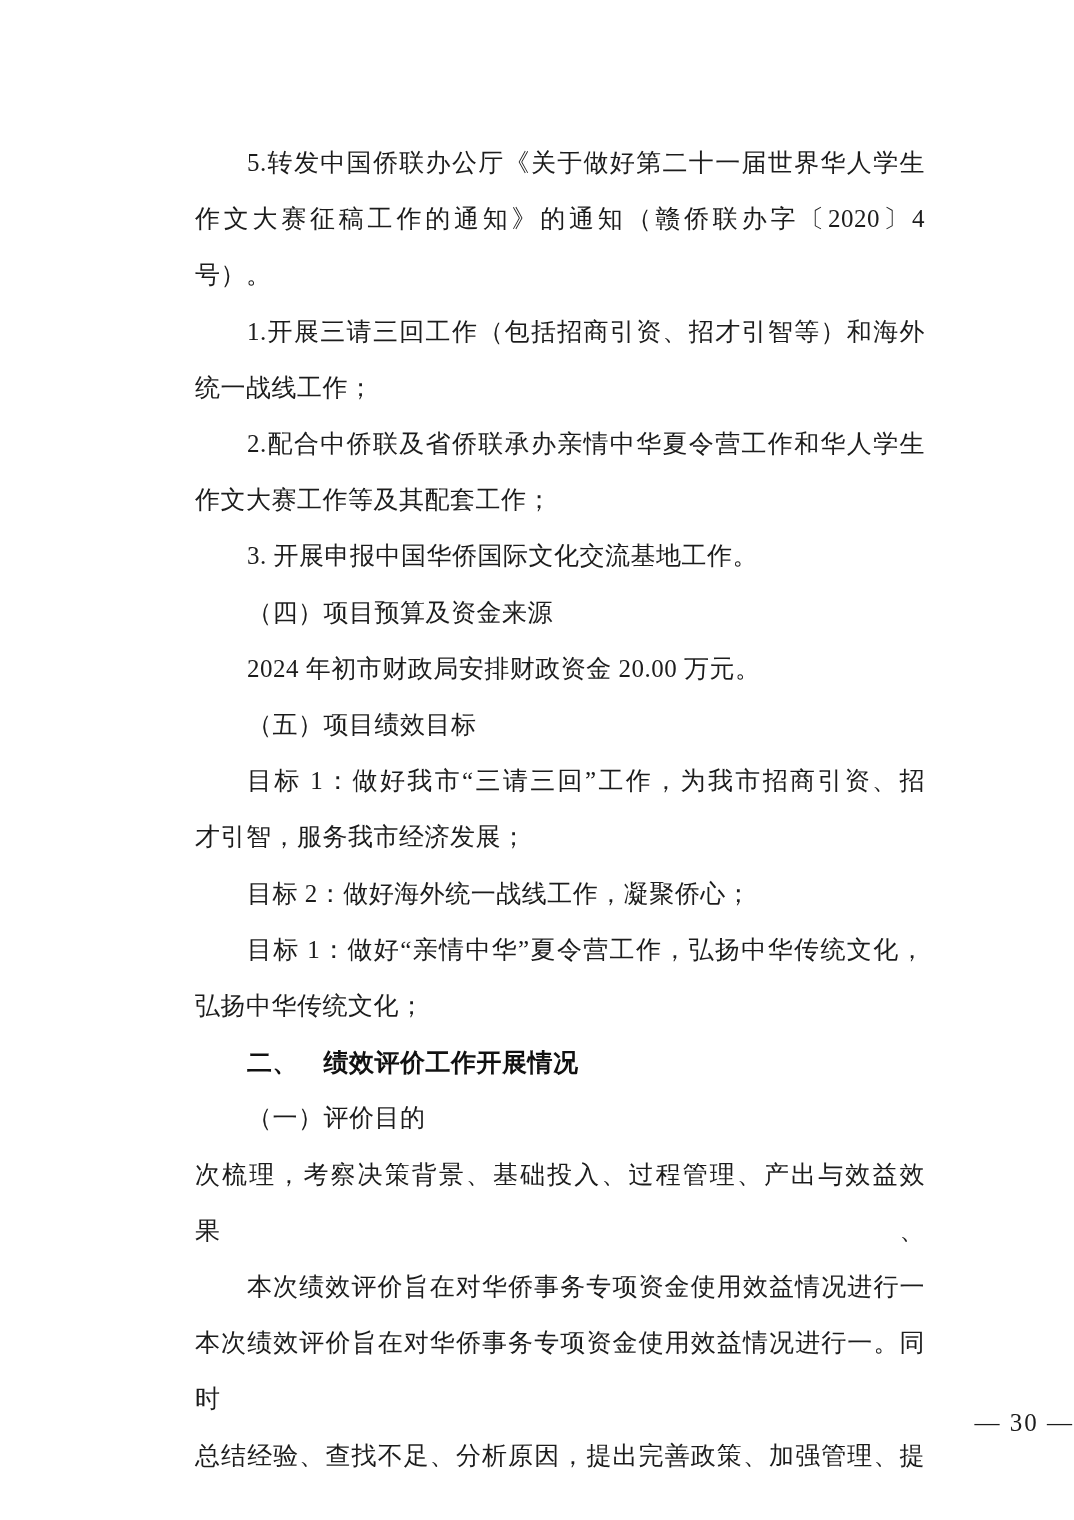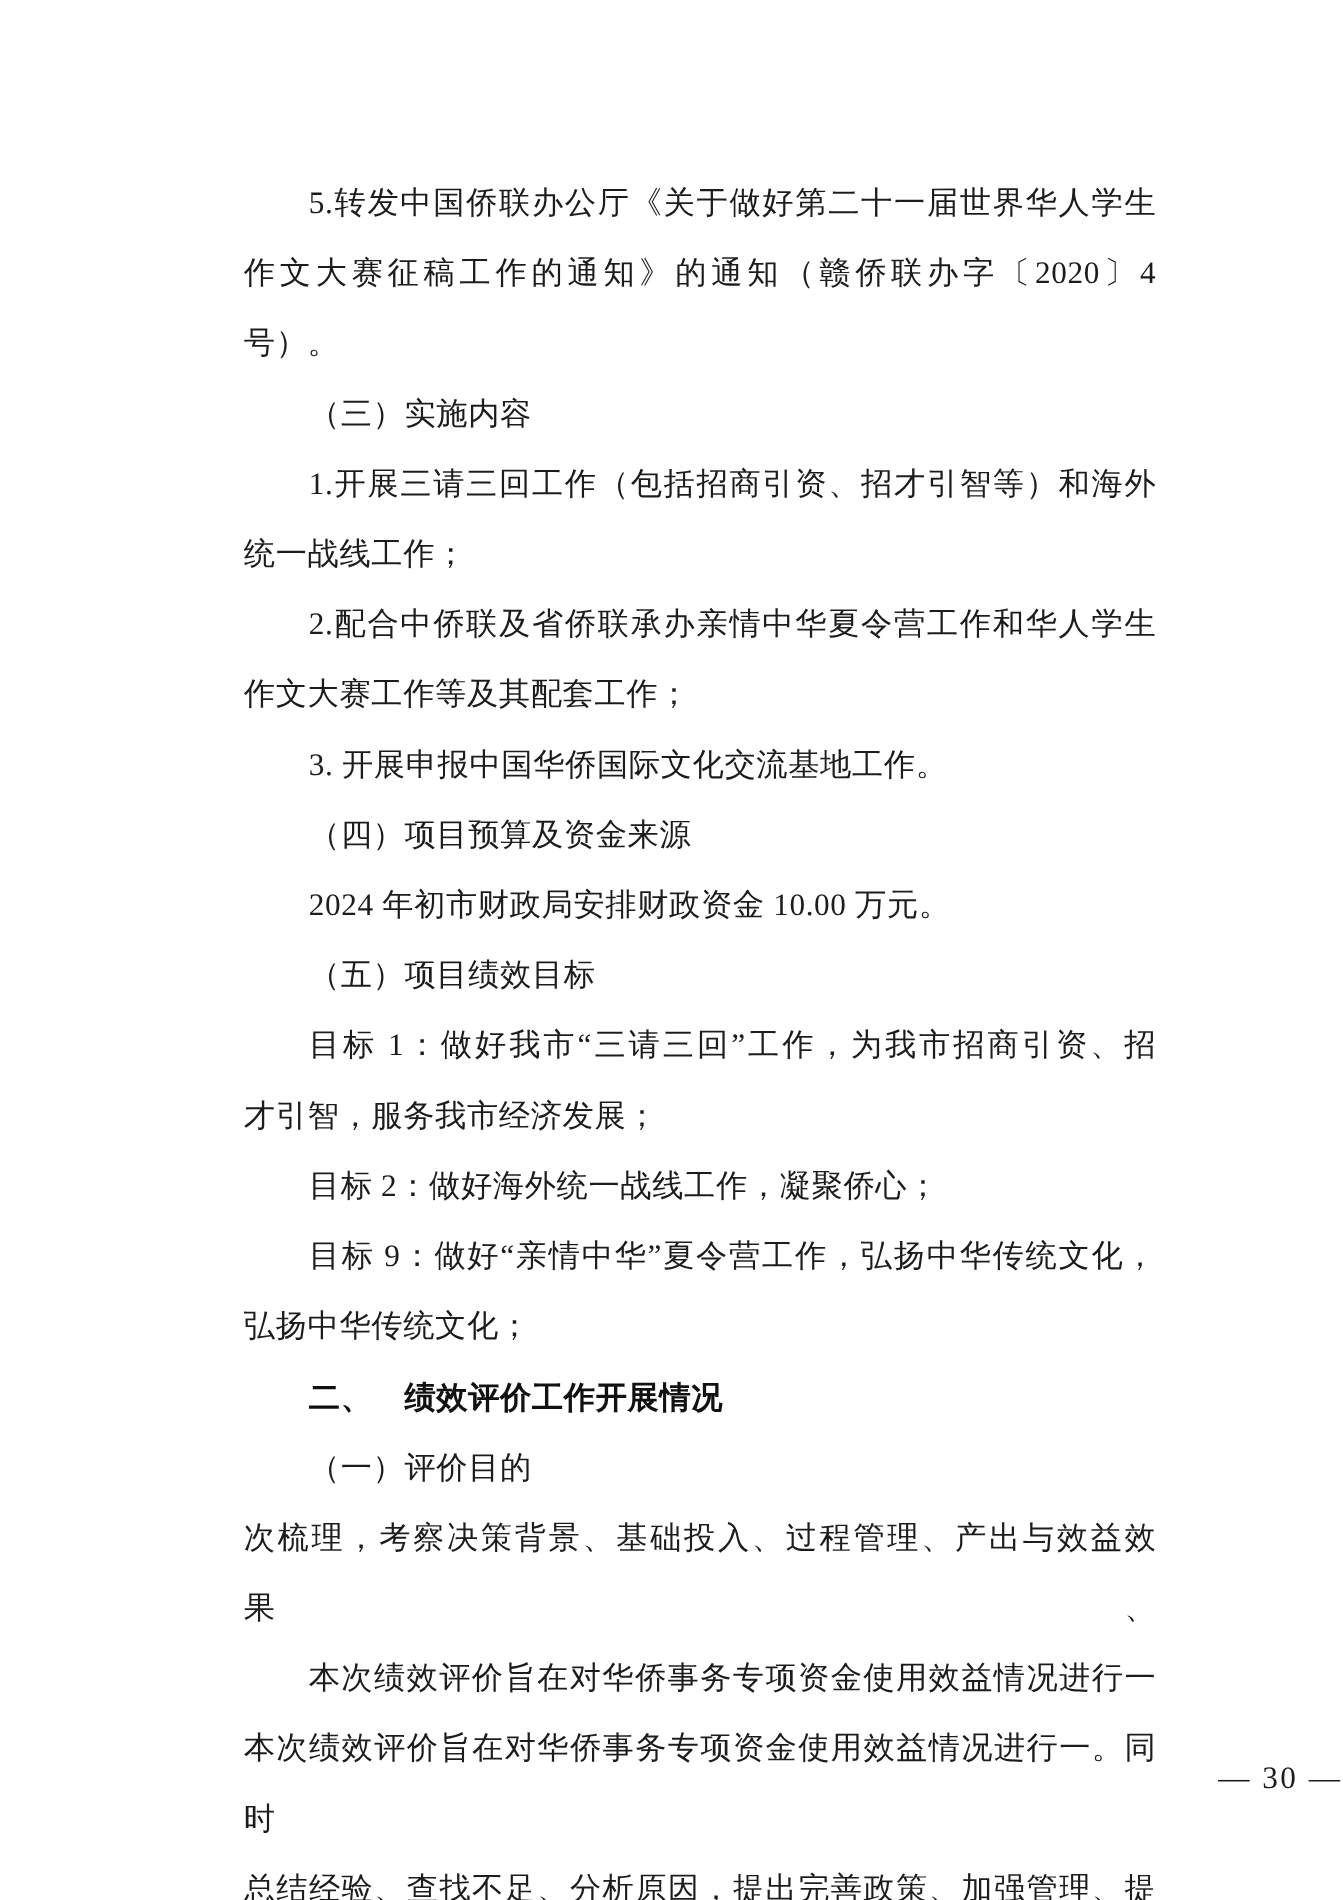--- a/index.html
+++ b/index.html
@@ -55,33 +55,32 @@
     letter-spacing: 2px;
   }
 </style>
 </head>
 <body>
 
 <div class="page">
   <div class="content" id="content">
       <div class="line start fill">5.转发中国侨联办公厅《关于做好第二十一届世界华人学生</div>
       <div class="line">作文大赛征稿工作的通知》的通知（赣侨联办字〔2020〕4 号）。</div>
-      <div class="line start">（三）实施内容</div>
       <div class="line start fill">1.开展三请三回工作（包括招商引资、招才引智等）和海外</div>
       <div class="line">统一战线工作；</div>
       <div class="line start fill">2.配合中侨联及省侨联承办亲情中华夏令营工作和华人学生</div>
       <div class="line">作文大赛工作等及其配套工作；</div>
       <div class="line start">3. 开展申报中国华侨国际文化交流基地工作。</div>
       <div class="line start">（四）项目预算及资金来源</div>
-      <div class="line start">2024 年初市财政局安排财政资金 10.00 万元。</div>
+      <div class="line start">2024 年初市财政局安排财政资金 20.00 万元。</div>
       <div class="line start">（五）项目绩效目标</div>
       <div class="line start fill">目标 1：做好我市“三请三回”工作，为我市招商引资、招</div>
       <div class="line">才引智，服务我市经济发展；</div>
       <div class="line start">目标 2：做好海外统一战线工作，凝聚侨心；</div>
-      <div class="line start fill">目标 9：做好“亲情中华”夏令营工作，弘扬中华传统文化，</div>
+      <div class="line start fill">目标 1：做好“亲情中华”夏令营工作，弘扬中华传统文化，</div>
       <div class="line">弘扬中华传统文化；</div>
       <div class="line start heading">二、　绩效评价工作开展情况</div>
       <div class="line start">（一）评价目的</div>
       <div class="line fill">次梳理，考察决策背景、基础投入、过程管理、产出与效益效果、</div>
       <div class="line start fill">本次绩效评价旨在对华侨事务专项资金使用效益情况进行一</div>
       <div class="line fill">本次绩效评价旨在对华侨事务专项资金使用效益情况进行一。同时</div>
       <div class="line fill">总结经验、查找不足、分析原因，提出完善政策、加强管理、提</div>
     </div>
   <div class="footer">
     <span>—  30  —</span>

